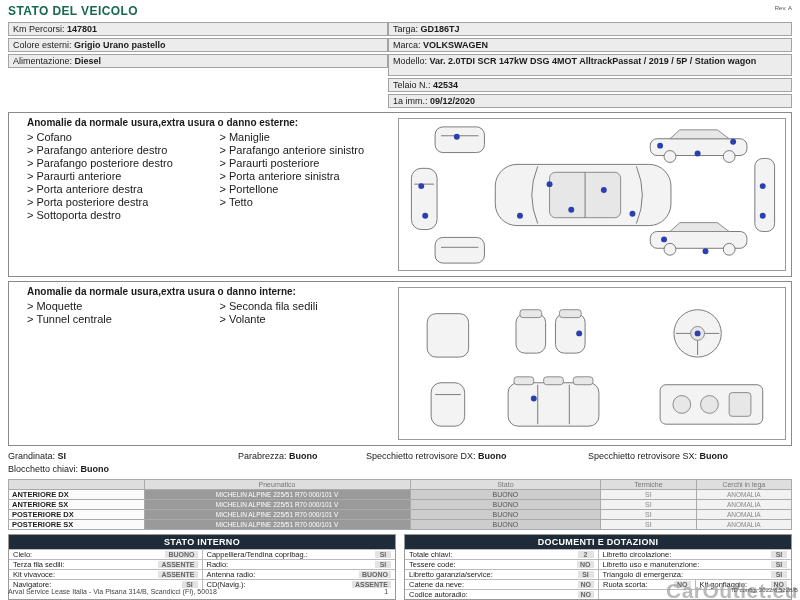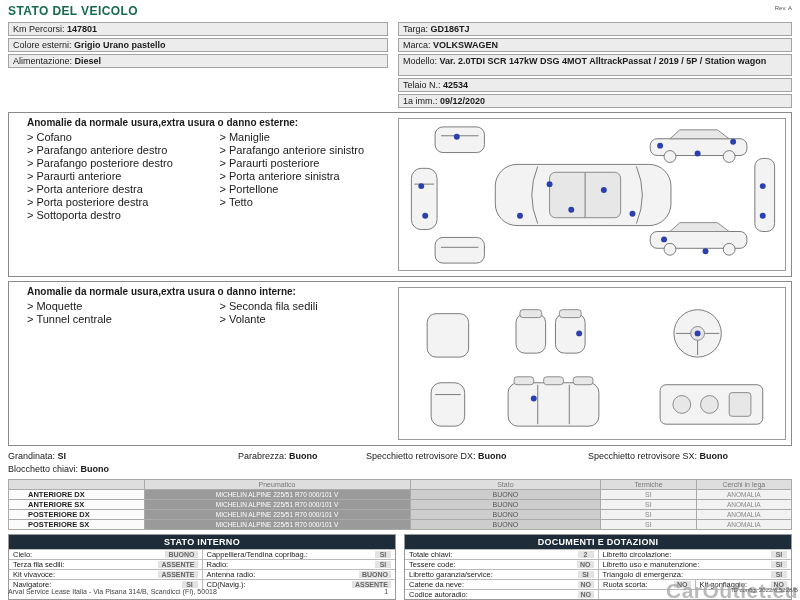--- a/index.html
+++ b/index.html
@@ -9,21 +9,21 @@
     font-family:"Liberation Sans", sans-serif; color:#1a1a1a;
   }
   .page { padding:4px 8px; position:relative; height:600px; }
 
   
   .hdr { display:flex; justify-content:space-between; align-items:flex-start; height:15px; }
   .title { color:#186a4e; font-weight:bold; font-size:12px; letter-spacing:.4px; }
   .rev { font-size:6px; color:#555; margin-top:1px; }
 
   
-  .info { display:flex; gap:10px; margin-top:3px; }
+  .info { display:flex; margin-top:3px; }
   .info-col { display:flex; flex-direction:column; gap:2px; }
   .info-col.left  { width:380px; }
   .info-col.right { flex:1; }
   .field { border:1px solid #a3a3a3; background:#ececec; padding:1px 4px;
            font-size:9px; line-height:10px; min-height:12px; }
   .field.tall { min-height:22px; }
   .field b { font-weight:bold; }
 
   
   .sec { border:1px solid #8a8a8a; margin-top:4px; position:relative;
@@ -41,21 +41,21 @@
   .dot { fill:#2b3faf; stroke:none; }
 
   
   .cond { margin-top:4px; font-size:9px; }
   .cond-row { display:flex; line-height:13px; }
   .ci b { font-weight:bold; }
   .w1{width:230px} .w2{width:128px} .w3{width:222px} .w4{flex:1}
 
   
   table.tires { width:100%; border-collapse:collapse; margin-top:3px; table-layout:fixed; }
-  .tires td, .tires th { border:1px solid #aaa; padding:0 19px; height:10px;
+  .tires td, .tires th { border:1px solid #aaa; padding:0 3px; height:10px;
     font-size:7px; overflow:hidden; white-space:nowrap; font-weight:normal; }
   .tires th { background:#dedede; color:#777; text-align:center; }
   .cw-pos{width:135px}.cw-pneu{width:265px}.cw-stato{width:190px}.cw-term{width:95px}.cw-cer{width:95px}
   td.pos { font-weight:bold; font-size:7.5px; background:#fbfbfb; color:#222; }
   td.pneu { background:#9a9a9a; color:#fff; text-align:center; font-size:6.5px; }
   td.stato { background:#cdcdcd; color:#555; text-align:center; }
   td.term { background:#f2f2f2; color:#888; text-align:center; }
   td.cer  { background:#f2f2f2; color:#888; text-align:center; font-size:6.5px; }
 
   

